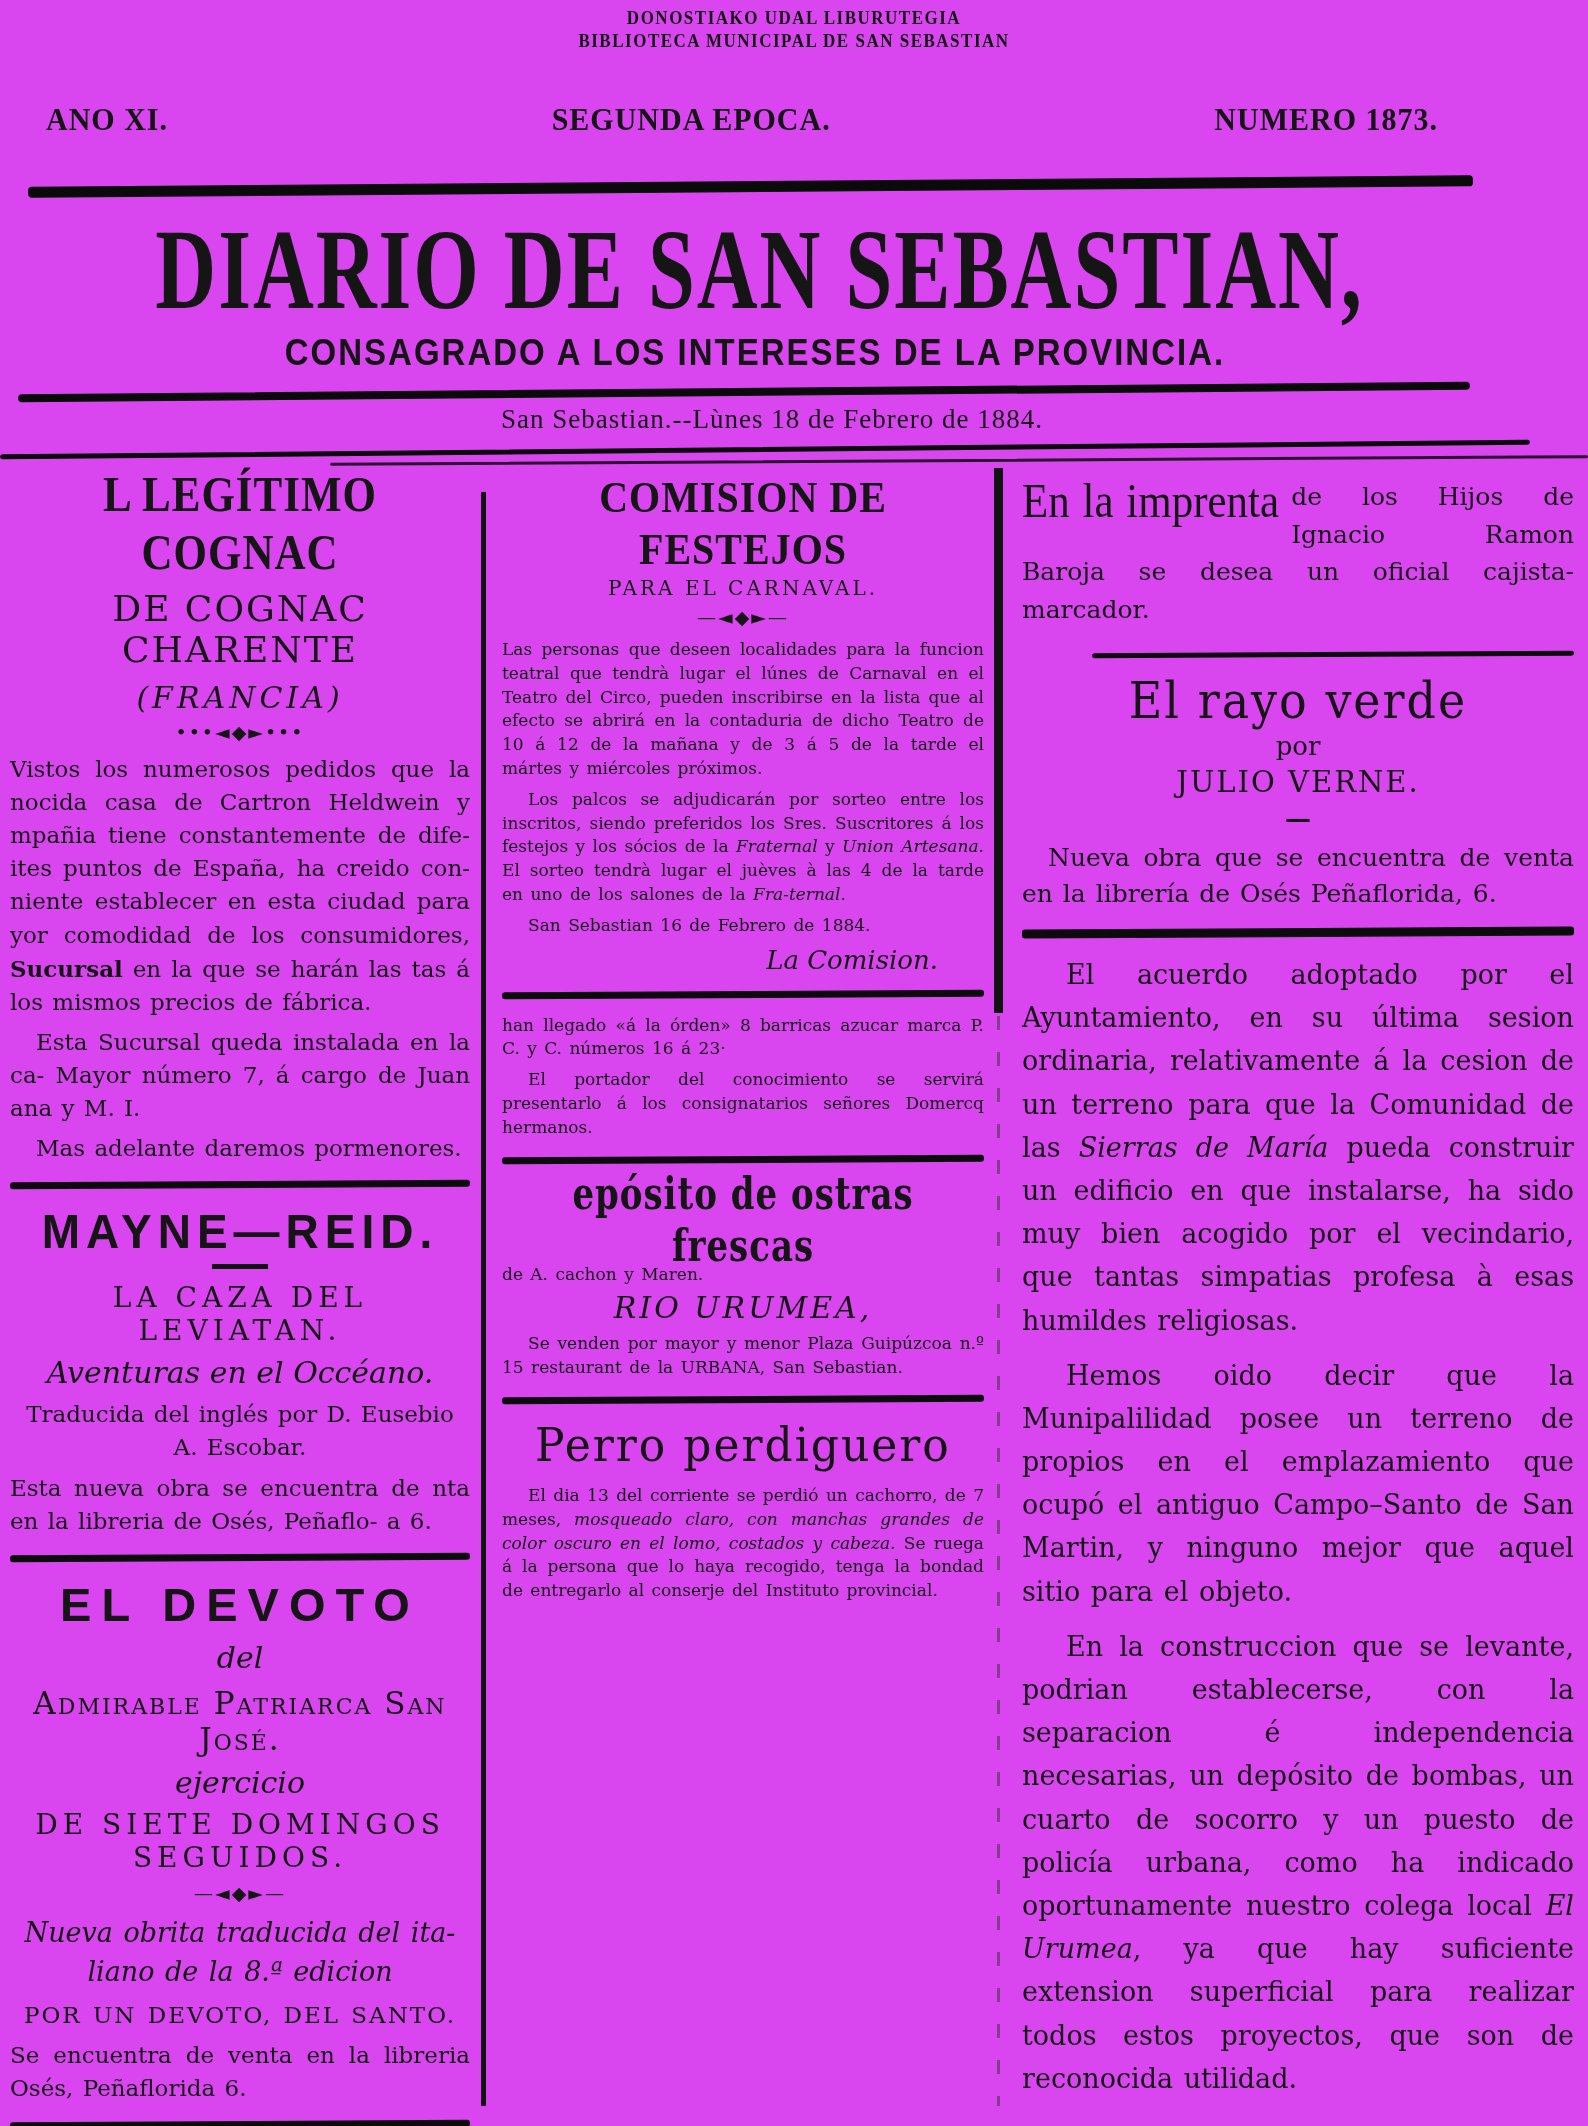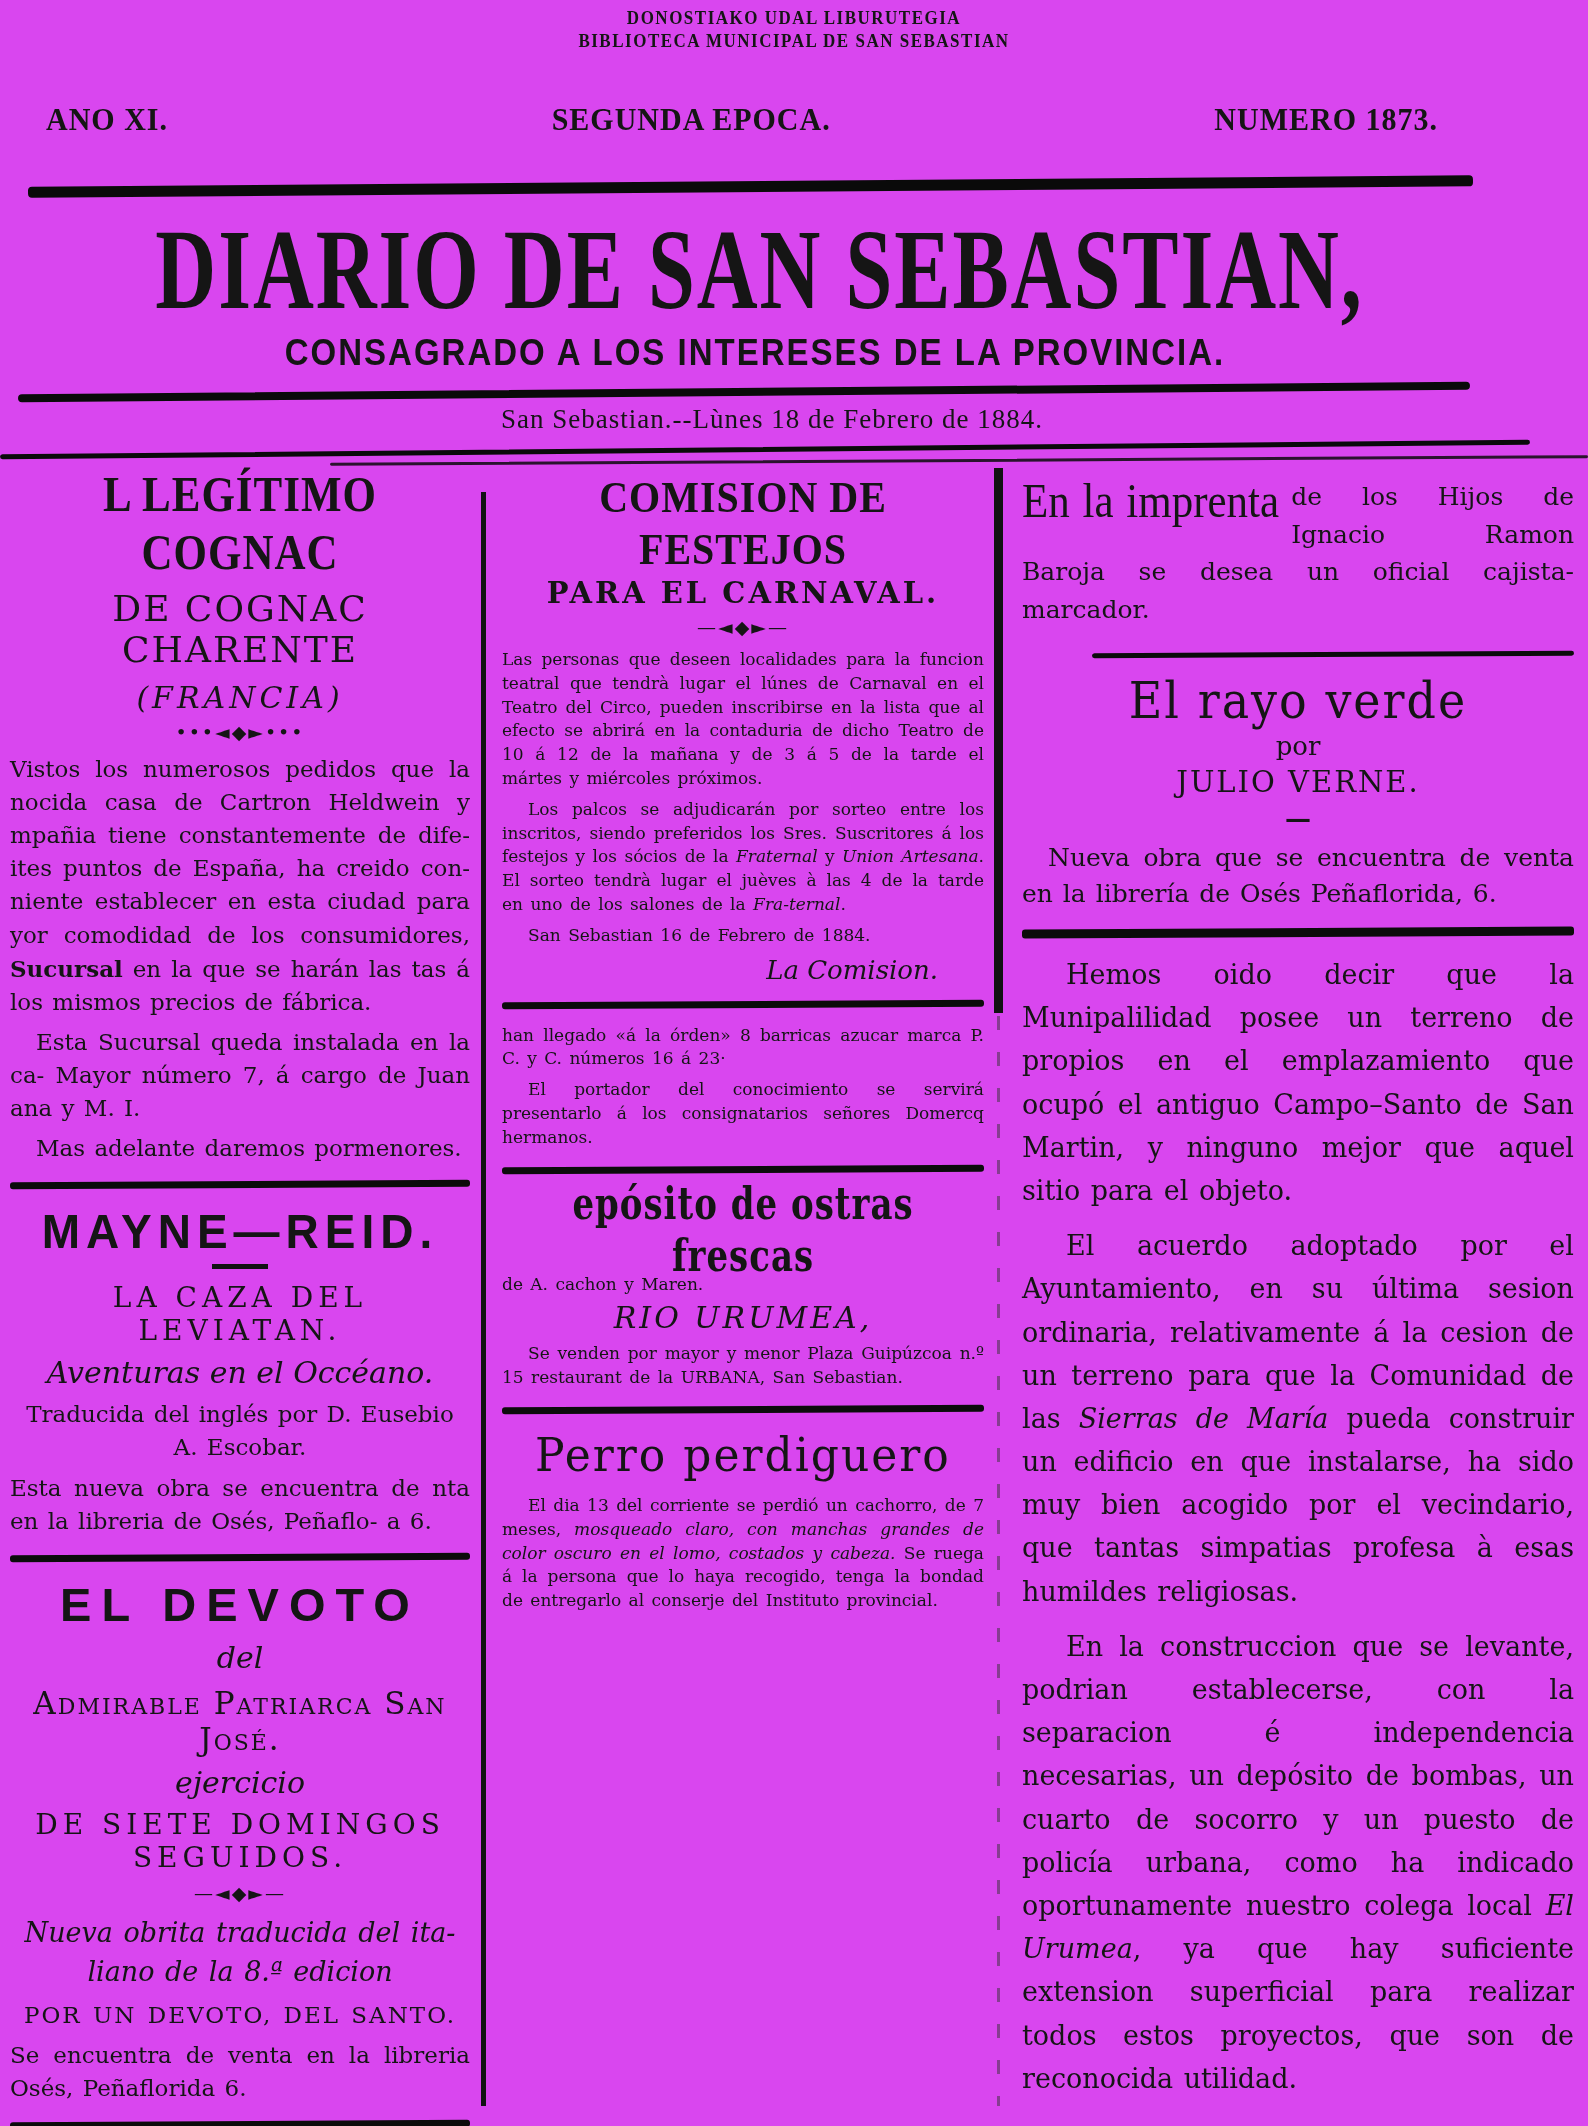--- a/index.html
+++ b/index.html
@@ -54,21 +54,21 @@
   .center{text-align:center;}
   .devoto-head{font-size:47px;letter-spacing:10px;margin:12px 0 2px;}
   .smallcaps{font-variant:small-caps;font-size:31px;letter-spacing:2px;text-align:center;margin:10px 0 2px;}
   .lead-par{font-size:23px;line-height:1.5;text-align:justify;word-spacing:2px;margin:8px 0;}
   .lead{float:left;font-family:"Liberation Serif",serif;font-size:43px;line-height:1.05;
         padding-right:12px;transform:scaleY(1.12);transform-origin:left center;}
   .hrule{height:7px;background:#0b0b0b;margin:16px 0;transform:rotate(-0.3deg);border-radius:3px;}
   .hrule.offset{margin-left:70px;height:5px;}
   .comision-head{font-family:"Liberation Serif",serif;font-weight:700;font-size:40px;
         text-align:center;letter-spacing:1px;transform:scaleY(1.12);margin:6px 0 6px;}
-  .comision-sub{font-size:29px;font-weight:700;letter-spacing:3px;text-align:center;margin:6px 0;}
+  .comision-sub{font-size:20px;font-weight:400;letter-spacing:3px;text-align:center;margin:6px 0;}
   .sig{text-align:right;font-style:italic;font-size:26px;padding-right:46px;margin:6px 0;}
   .ostras-head{font-size:34px;font-weight:700;text-align:center;letter-spacing:1px;
         transform:scaleY(1.3);margin:12px 0 4px;}
   .perro-head{font-size:44px;text-align:center;letter-spacing:2px;margin:10px 0 14px;transform:scaleY(1.08);}
   .rayo-head{font-size:46px;text-align:center;letter-spacing:2px;margin:16px 0 4px;transform:scaleY(1.1);}
   .author{font-size:29px;text-align:center;letter-spacing:2px;margin:4px 0;}
   .dashline{text-align:center;font-size:26px;font-weight:700;margin:4px 0;}
   .ed{font-size:27px;line-height:1.6;text-align:justify;text-indent:44px;margin:12px 0;word-spacing:2px;}
   .ed-divider{text-align:center;font-size:20px;letter-spacing:4px;margin:18px 0;}
 </style>
@@ -193,21 +193,21 @@
       <div class="rayo-head">El rayo verde</div>
       <div class="center" style="font-size:26px;">por</div>
       <div class="author">JULIO VERNE.</div>
       <div class="dashline">—</div>
       <p class="body indent" style="font-size:25px;">Nueva obra que se encuentra de venta en la librería de Osés Peñaflorida, 6.</p>
     </div>
 
     <div class="hrule" style="height:9px;"></div>
 
     <div class="art">
+      <p class="ed"><span>El acuerdo adoptado por el Ayuntamiento, en su última sesion ordinaria, relativamente á la cesion de un terreno para que la Comunidad de las </span><i>Sierras de María</i><span> pueda construir un edificio en que instalarse, ha sido muy bien acogido por el vecindario, que tantas simpatias profesa à esas humildes religiosas.</span></p>
       <p class="ed">Hemos oido decir que la Munipalilidad posee un terreno de propios en el emplazamiento que ocupó el antiguo Campo–Santo de San Martin, y ninguno mejor que aquel sitio para el objeto.</p>
-      <p class="ed"><span>El acuerdo adoptado por el Ayuntamiento, en su última sesion ordinaria, relativamente á la cesion de un terreno para que la Comunidad de las </span><i>Sierras de María</i><span> pueda construir un edificio en que instalarse, ha sido muy bien acogido por el vecindario, que tantas simpatias profesa à esas humildes religiosas.</span></p>
       <p class="ed"><span>En la construccion que se levante, podrian establecerse, con la separacion é independencia necesarias, un depósito de bombas, un cuarto de socorro y un puesto de policía urbana, como ha indicado oportunamente nuestro colega local </span><i>El Urumea</i><span>, ya que hay suficiente extension superficial para realizar todos estos proyectos, que son de reconocida utilidad.</span></p>
       <div class="ed-divider">—·—</div>
 
     </div>
   </div>
 
 </div>
 
 </body></html>

